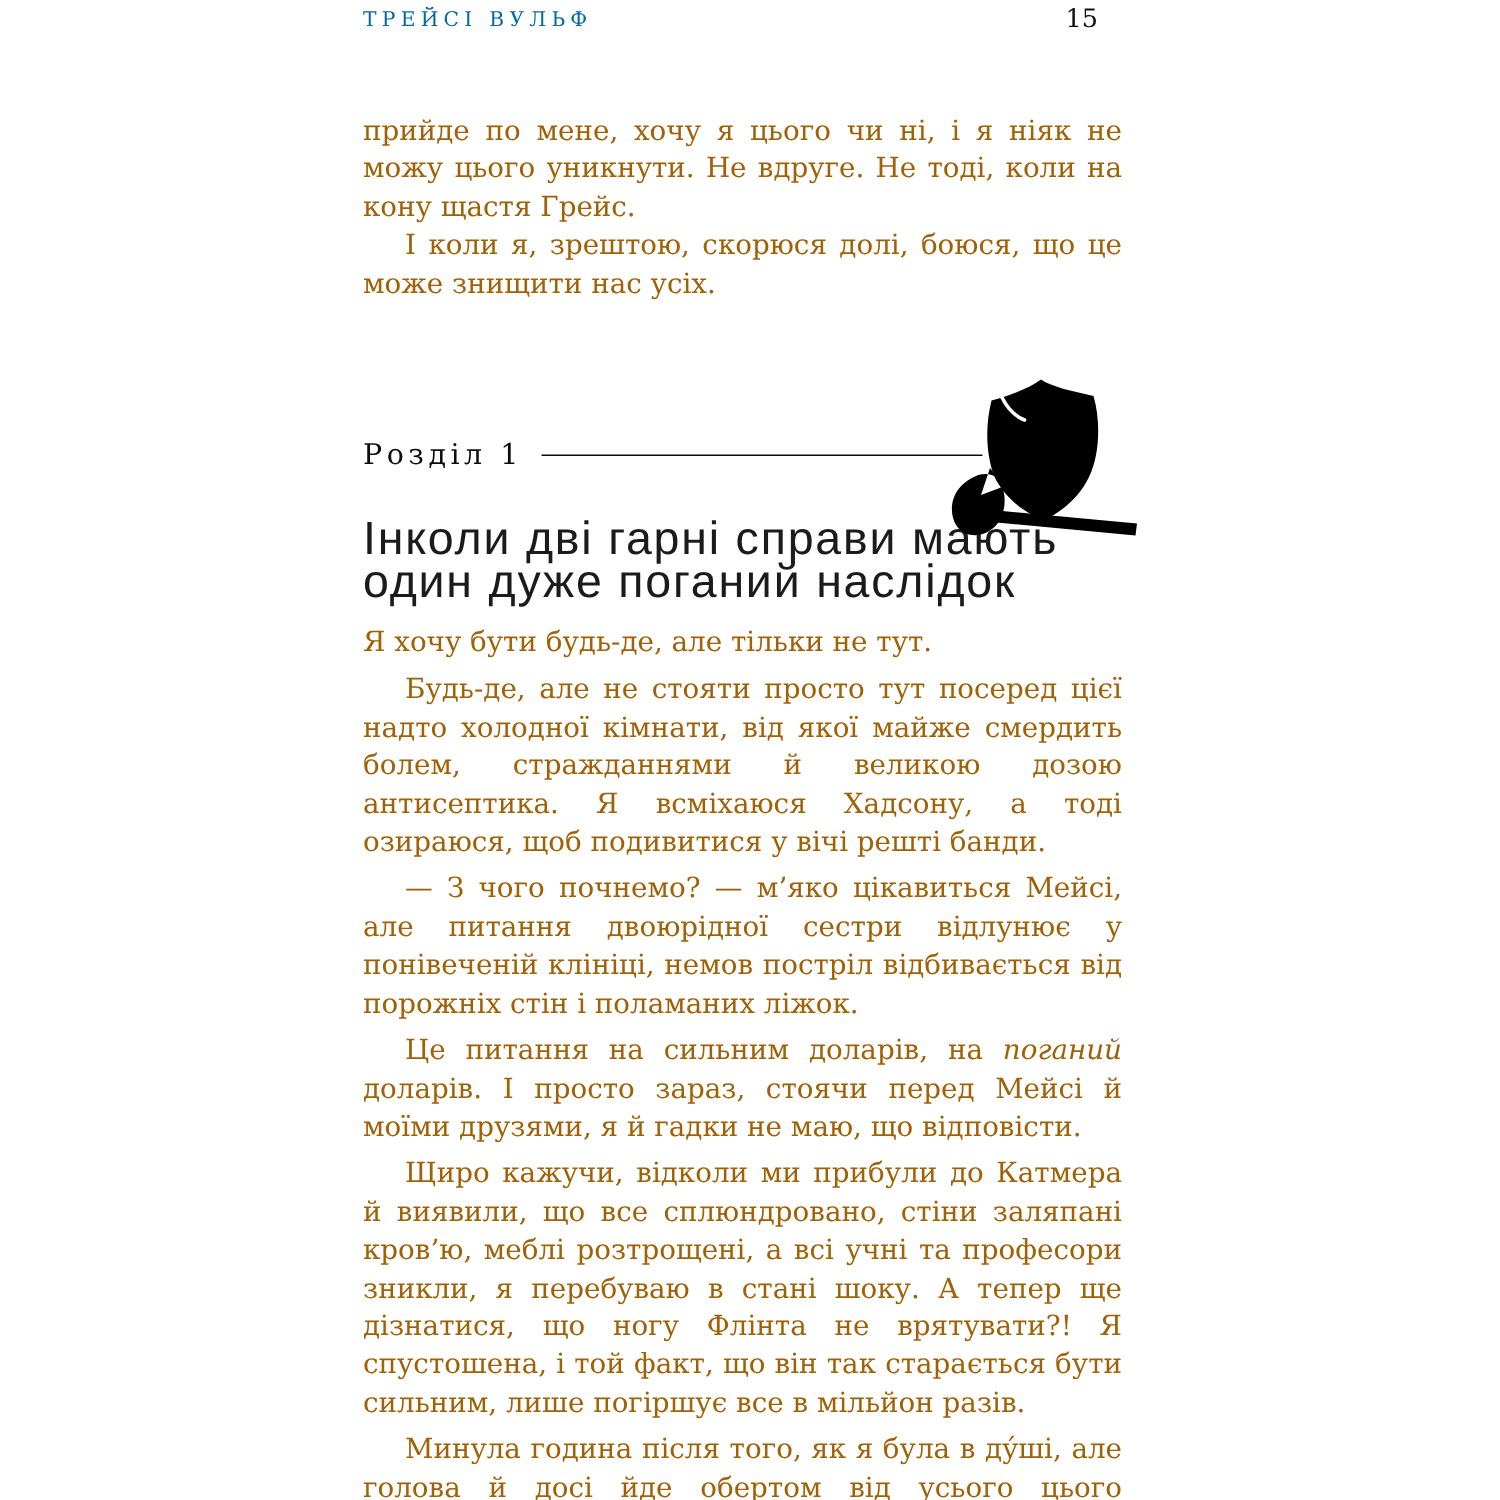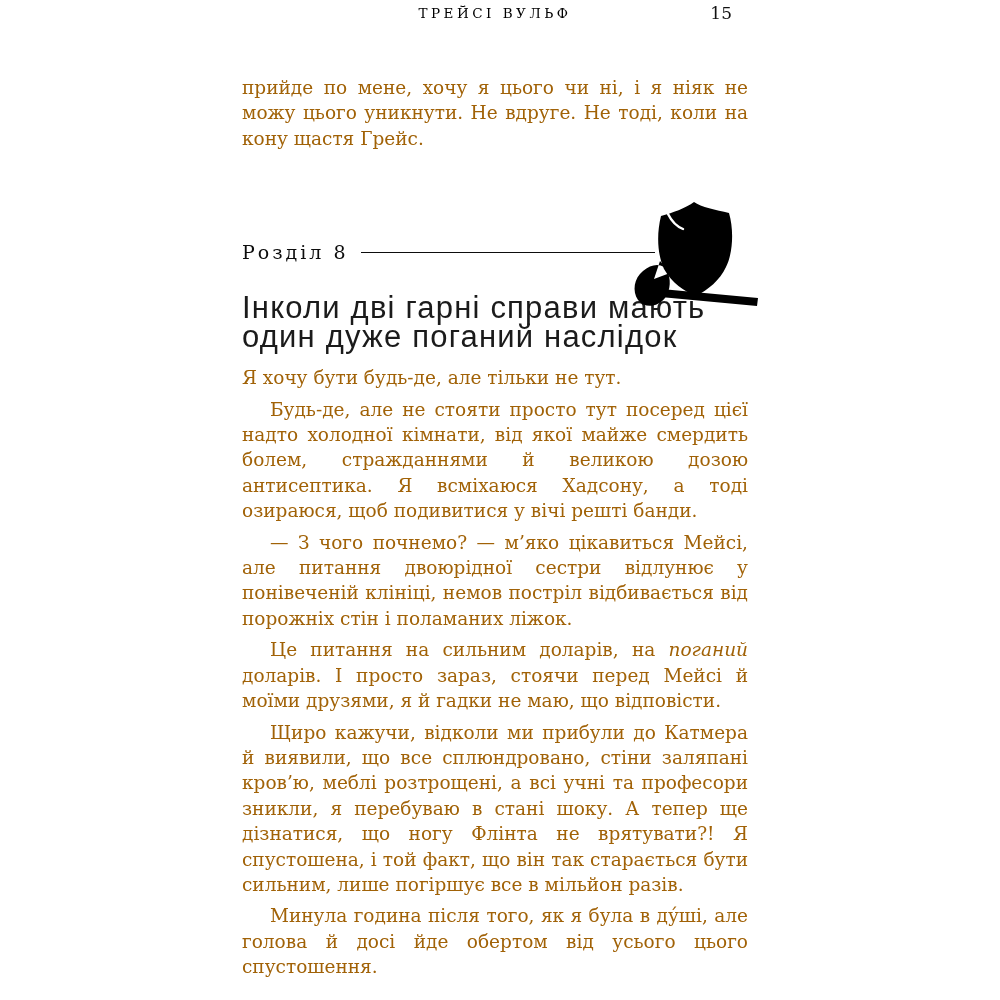--- a/index.html
+++ b/index.html
@@ -17,24 +17,23 @@
     width:506px;
   }
   
   .running-header {
     position:relative;
     margin-top:5px;
     height:22px;
   }
   .running-title {
     display:block;
-    text-align:center;
     font-size:13.5px;
     letter-spacing:3.5px;
-    color:#000000;
+    color:#0369a1;
   }
   .page-number {
     position:absolute;
     right:16px; top:-2px;
     font-size:17px;
     letter-spacing:0;
     color:#111;
   }
   
   .bodytext p {
@@ -98,33 +97,34 @@
 <div class="page">
   <div class="column">
 
     <div class="running-header">
       <span class="running-title">ТРЕЙСІ ВУЛЬФ</span>
       <span class="page-number">15</span>
     </div>
 
     <div class="bodytext intro">
       <p>прийде по мене, хочу я цього чи ні, і я ніяк не можу цього уникнути. Не вдруге. Не тоді, коли на кону щастя Грейс.</p>
+      <p class="indent">І коли я, зрештою, скорюся долі, боюся, що це може знищити нас усіх.</p>
     </div>
 
     <div class="chapter-block">
       <div class="ornament">
         <svg viewBox="0 0 130 112" width="130" height="112" xmlns="http://www.w3.org/2000/svg">
           <path d="M10 88 L128 99 L127 107 L9 96 Z" fill="#000"></path>
           <path d="M30 62 L40 74 L24 80 Z M34 68 C28 64 20 66 13 72 C4 79 2 92 8 101 C15 110 28 108 35 99 C41 91 41 79 37 72 Z" fill="#000"></path>
           <path d="M64 3 C56 9 42 14 31 17 C26 37 28 57 34 70 C42 84 54 92 66 97 C78 91 90 81 96 68 C103 54 104 31 99 14 C86 11 71 8 64 3 Z" fill="#000"></path>
           <path d="M38 15 C42 23 48 28 53 30" stroke="#fff" stroke-width="2.4" fill="none" stroke-linecap="round"></path>
         </svg>
       </div>
       <div class="chapter-label-row">
-        <span class="chapter-label">Розділ 8</span>
+        <span class="chapter-label">Розділ 1</span>
         <span class="chapter-rule"></span>
       </div>
       <h1 class="chapter-title">Інколи дві гарні справи мають
 один дуже поганий наслідок</h1>
     </div>
 
     <div class="bodytext body-start">
       <p class="main-para">Я хочу бути будь-де, але тільки не тут.</p>
       <p class="main-para indent">Будь-де, але не стояти просто тут посеред цієї надто холодної кімнати, від якої майже смердить болем, стражданнями й великою дозою антисептика. Я всміхаюся Хадсону, а тоді озираюся, щоб подивитися у вічі решті банди.</p>
       <p class="main-para indent">— З чого почнемо? — м’яко цікавиться Мейсі, але питання двоюрідної сестри відлунює у понівеченій клініці, немов постріл відбивається від порожніх стін і поламаних ліжок.</p>

